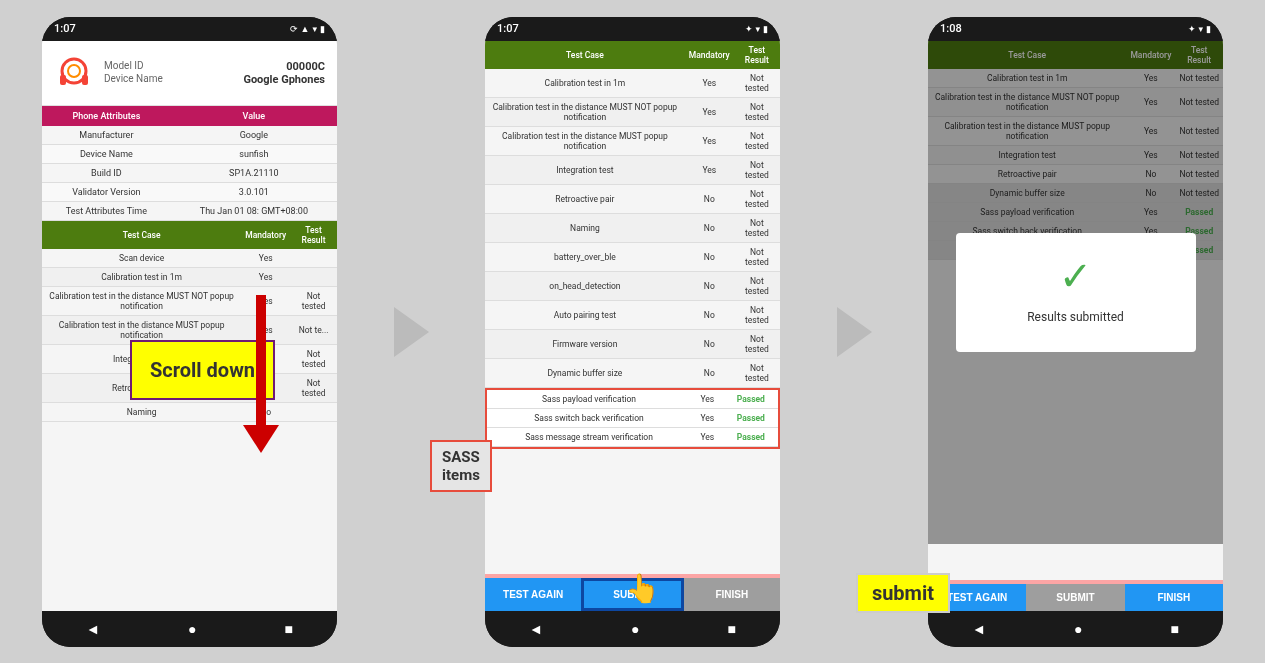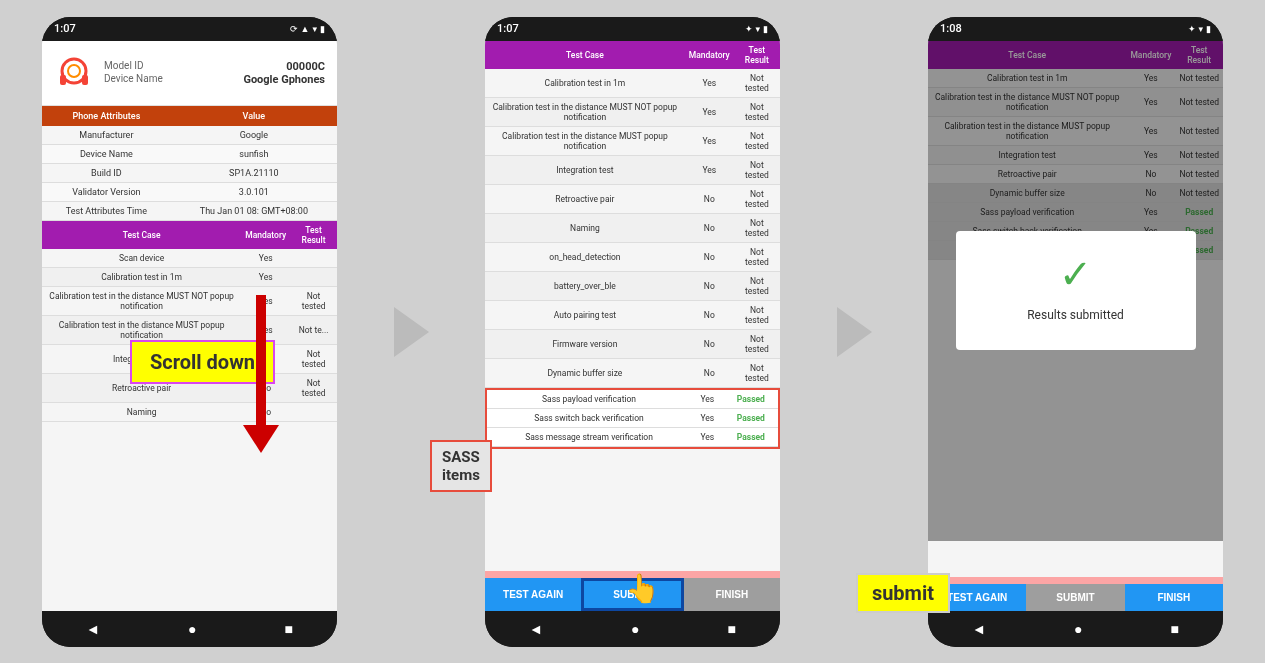--- a/index.html
+++ b/index.html
@@ -106,21 +106,21 @@
       color: #333;
     }
 
     .attributes-table {
       width: 100%;
       border-collapse: collapse;
       font-size: 9px;
     }
 
     .attributes-table thead tr {
-      background: #c2410c;
+      background: #be185d;
       color: white;
     }
 
     .attributes-table thead th {
       padding: 5px 6px;
       text-align: center;
       font-weight: 500;
     }
 
     .attributes-table tbody tr {
@@ -138,21 +138,21 @@
       font-size: 9px;
     }
 
     .test-table {
       width: 100%;
       border-collapse: collapse;
       font-size: 8.5px;
     }
 
     .test-table thead tr {
-      background: #a21caf;
+      background: #4d7c0f;
       color: white;
     }
 
     .test-table thead th {
       padding: 4px 4px;
       text-align: center;
       font-weight: 500;
     }
 
     .test-table tbody tr {
@@ -199,21 +199,21 @@
       height: 0;
       border-top: 25px solid transparent;
       border-bottom: 25px solid transparent;
       border-left: 35px solid #bbb;
     }
 
     
     .phone-buttons {
       display: flex;
       background: white;
-      border-top: 7px solid #fca5a5;
+      border-top: 4px solid #fca5a5;
       flex-shrink: 0;
     }
 
     .btn-test-again {
       flex: 1;
       background: #2196F3;
       color: white;
       border: none;
       padding: 8px 4px;
       font-size: 10px;
@@ -439,21 +439,21 @@
       </table>
     </div>
     <div class="nav-bar">
       <span class="nav-btn">◄</span>
       <span class="nav-btn">●</span>
       <span class="nav-btn">■</span>
     </div>
   </div>
 
   <div style="position:absolute; left:130px; top:340px; z-index:20; display:flex; flex-direction:column; align-items:flex-start;">
-    <div style="background:#ffff00; border:2px solid #d946ef; padding:8px 18px; font-size:20px; font-weight:bold; color:#333; white-space:nowrap;">Scroll down</div>
+    <div style="background:#ffff00; border:2px solid #701a75; padding:16px 18px; font-size:20px; font-weight:bold; color:#333; white-space:nowrap;">Scroll down</div>
   </div>
 
   <div style="position:absolute; left:243px; top:295px; z-index:20; display:flex; flex-direction:column; align-items:center;">
     <div style="width:10px; height:130px; background:#cc0000;"></div>
     <div style="width:0; height:0; border-left:18px solid transparent; border-right:18px solid transparent; border-top:28px solid #cc0000;"></div>
   </div>
 
   <div class="arrow-container">
     <div class="arrow-right"></div>
   </div>
@@ -501,26 +501,26 @@
               <td>Retroactive pair</td>
               <td>No</td>
               <td>Not tested</td>
             </tr>
           <tr>
               <td>Naming</td>
               <td>No</td>
               <td>Not tested</td>
             </tr>
           <tr>
+              <td>battery_over_ble</td>
+              <td>No</td>
+              <td>Not tested</td>
+            </tr>
+          <tr>
               <td>on_head_detection</td>
-              <td>No</td>
-              <td>Not tested</td>
-            </tr>
-          <tr>
-              <td>battery_over_ble</td>
               <td>No</td>
               <td>Not tested</td>
             </tr>
           <tr>
               <td>Auto pairing test</td>
               <td>No</td>
               <td>Not tested</td>
             </tr>
           <tr>
               <td>Firmware version</td>

